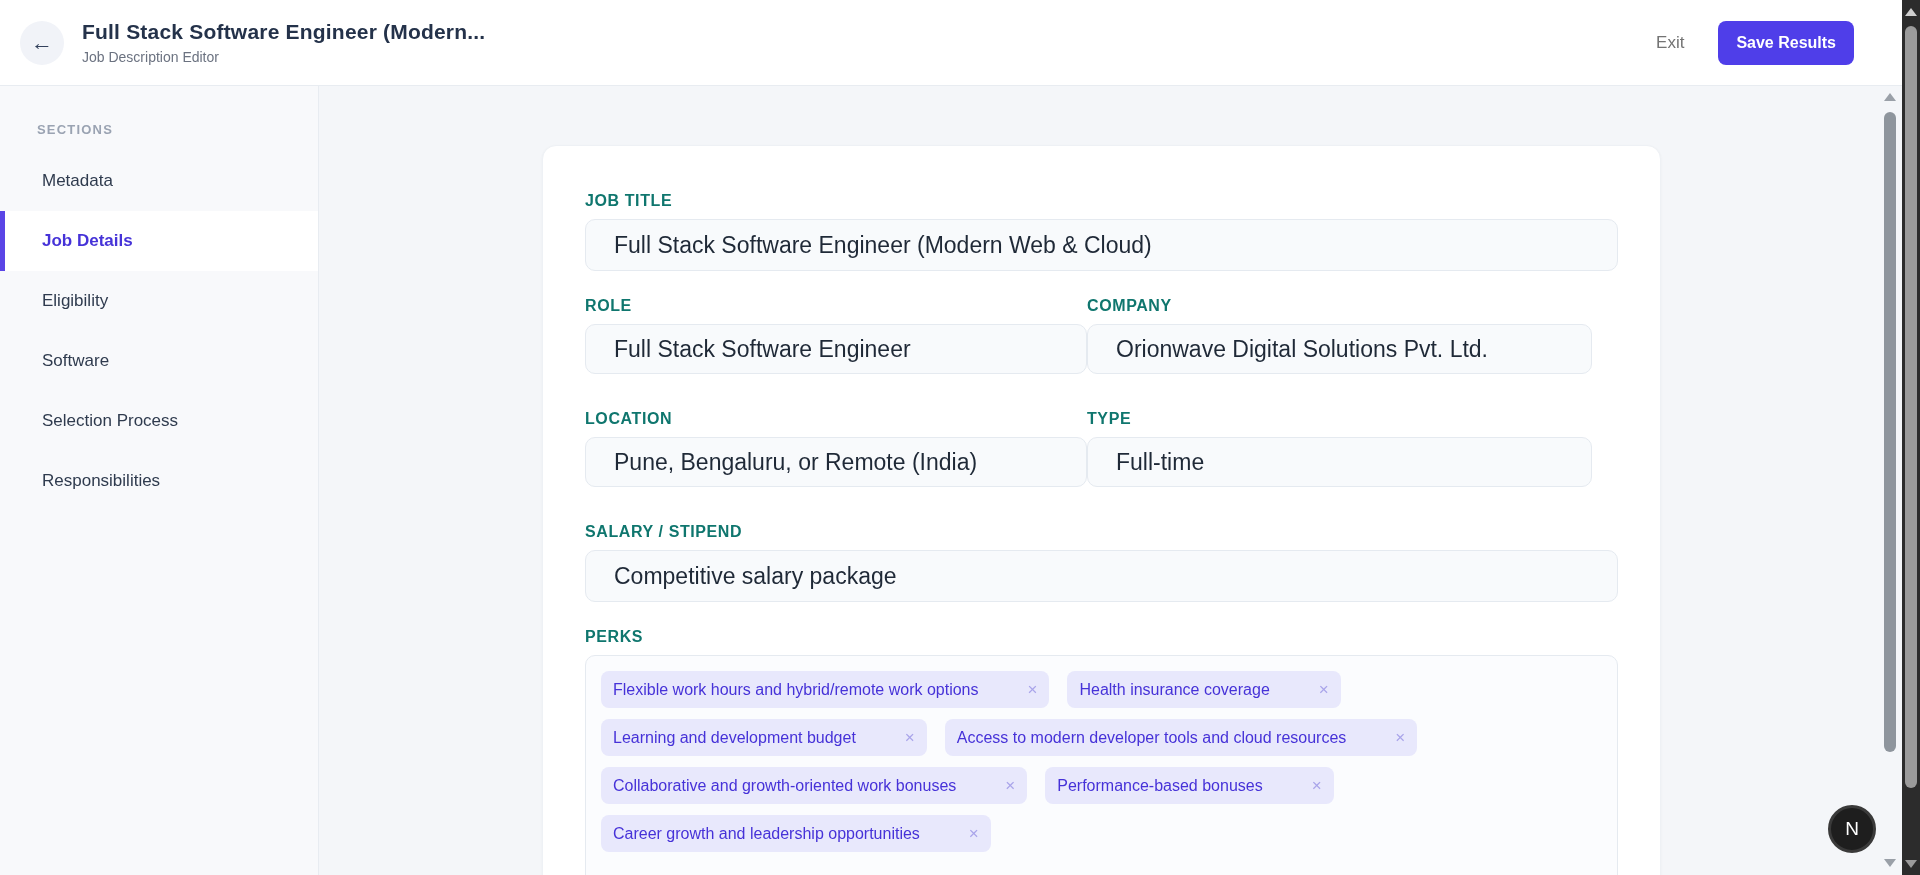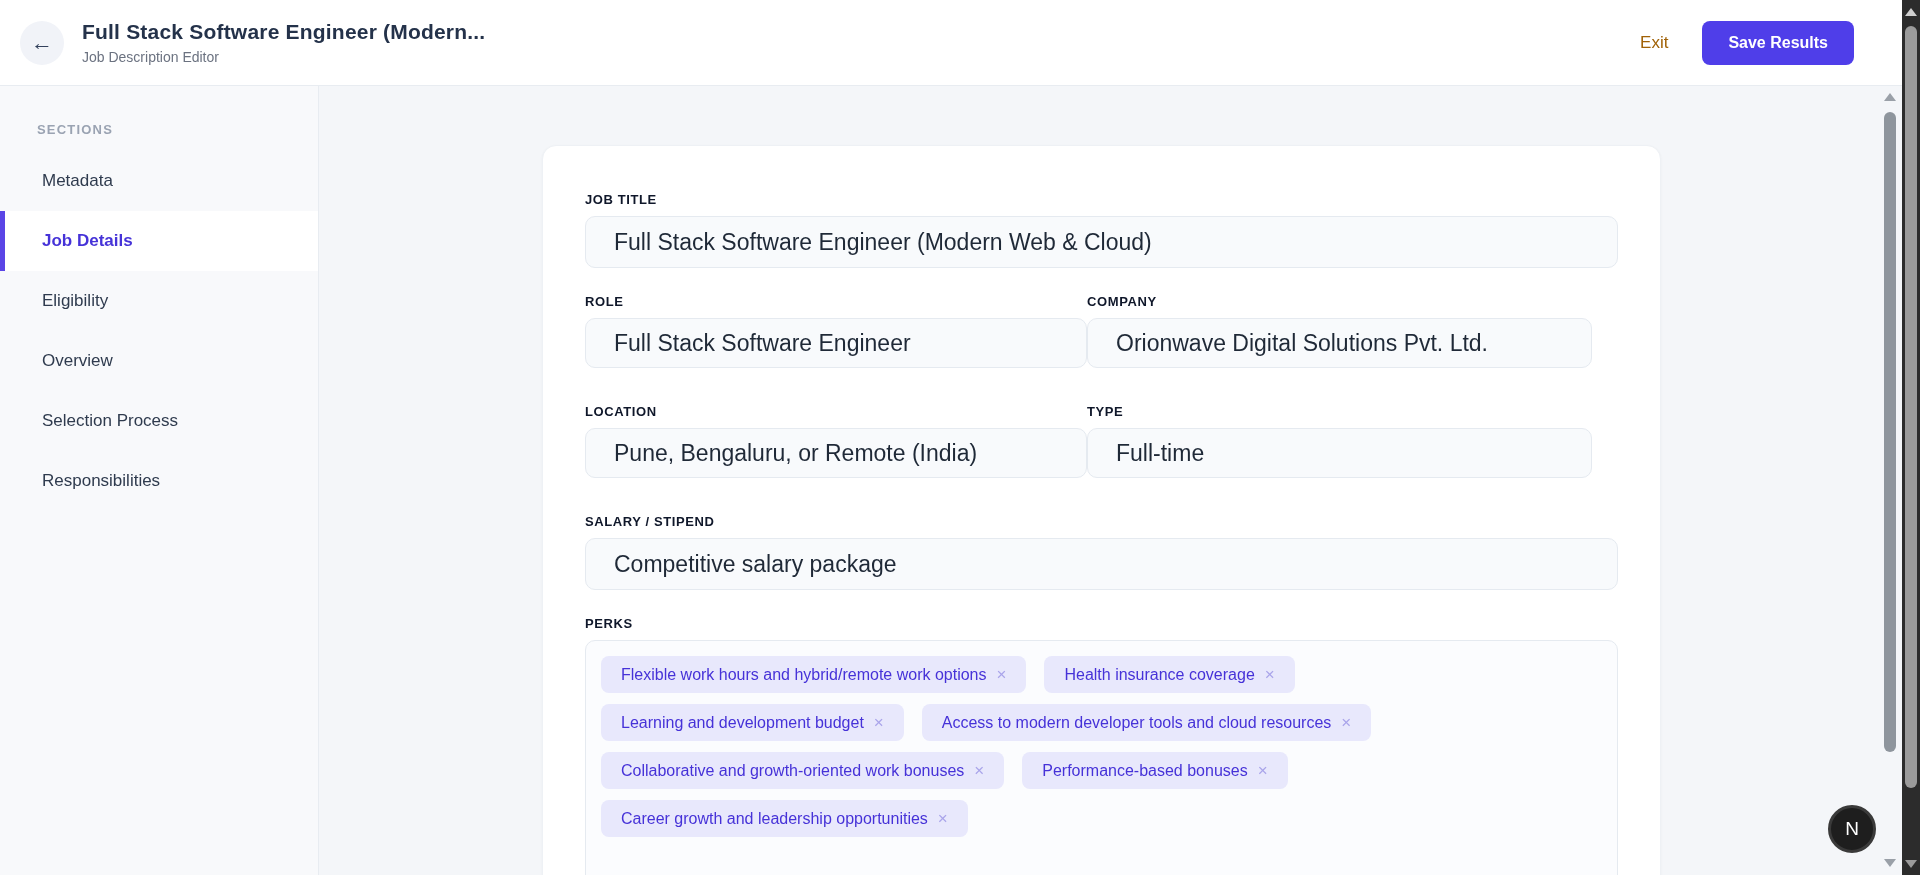--- a/index.html
+++ b/index.html
@@ -20,26 +20,26 @@
     width: 44px; height: 44px; border-radius: 50%;
     background: #f1f3f8; border: none; cursor: pointer;
     margin-left: 20px; display: flex; align-items: center; justify-content: center;
     font-size: 22px; color: #33415c;
   }
   .header-titles { margin-left: 18px; }
   .header-title { font-size: 21px; font-weight: bold; color: #24324a; letter-spacing: 0.2px; }
   .header-subtitle { font-size: 14px; color: #6b7280; margin-top: 5px; }
   .header-spacer { flex: 1; }
   .exit-btn {
-    background: none; border: none; font-size: 17px; color: #a16207;
+    background: none; border: none; font-size: 17px; color: #737373;
     cursor: pointer; margin-right: 34px; font-family: inherit;
   }
   .save-btn {
     background: #4f3ee9; color: #ffffff; border: none; border-radius: 8px;
-    height: 44px; padding: 0 26px; font-size: 16px; font-weight: bold;
+    height: 44px; padding: 0 18px; font-size: 16px; font-weight: bold;
     cursor: pointer; margin-right: 48px; font-family: inherit;
   }
   
   .sidebar {
     position: absolute; top: 86px; left: 0; width: 319px; bottom: 0;
     background: #f8f9fb; border-right: 1px solid #e8ecf1;
   }
   .sidebar-heading {
     font-size: 13px; font-weight: bold; letter-spacing: 1.2px;
     color: #9aa3b2; margin: 36px 0 14px 37px;
@@ -58,22 +58,22 @@
     position: absolute; top: 86px; left: 319px; right: 18px; bottom: 0;
     background: #f4f6f9; overflow: hidden;
   }
   .card {
     position: absolute; left: 223px; top: 59px; width: 1119px; height: 980px;
     background: #ffffff; border: 1px solid #eef1f5; border-radius: 14px;
     box-shadow: 0 1px 3px rgba(30,40,60,0.04);
     padding: 46px 42px;
   }
   .field-label {
-    font-size: 13px; font-weight: bold; letter-spacing: 0.6px;
-    color: #0f172a; margin-bottom: 9px;
+    font-size: 16px; font-weight: bold; letter-spacing: 0.6px;
+    color: #0f766e; margin-bottom: 9px;
   }
   .text-input {
     width: 100%; height: 52px; background: #f8fafc;
     border: 1px solid #e5eaf0; border-radius: 10px;
     font-size: 23px; color: #1f2937; padding: 0 28px;
     font-family: inherit; outline: none; display: block;
   }
   .row-2col { display: flex; margin-top: 26px; }
   .col-role { width: 502px; }
   .col-company { width: 505px; }
@@ -82,21 +82,21 @@
   .mt-perks { margin-top: 26px; }
   .perks-box {
     width: 100%; min-height: 260px; background: #fbfcfe;
     border: 1px solid #e5eaf0; border-radius: 10px;
     padding: 15px; display: flex; flex-wrap: wrap; gap: 11px 18px;
     align-content: flex-start;
   }
   .perk-tag {
     background: #e8e8fc; color: #4632d8; border-radius: 8px;
     height: 37px; display: inline-flex; align-items: center;
-    padding: 0 20px; font-size: 16px; white-space: nowrap;
+    padding: 0 12px; font-size: 16px; white-space: nowrap; gap: 39px;
   }
   .perk-remove {
     color: #a9a4ea; font-size: 17px; margin-left: 10px; cursor: pointer;
     line-height: 1;
   }
   
   .float-avatar {
     position: absolute; right: 44px; bottom: 22px; width: 48px; height: 48px;
     border-radius: 50%; background: #1e1e1e; border: 3px solid #3a3a3a;
     color: #ffffff; font-size: 19px; display: flex; align-items: center;
@@ -150,21 +150,21 @@
 
       <div class="nav-item active">
         <span>Job Details</span>
       </div>
 
       <div class="nav-item">
         <span>Eligibility</span>
       </div>
 
       <div class="nav-item">
-        <span>Overview</span>
+        <span>Software</span>
       </div>
 
       <div class="nav-item">
         <span>Selection Process</span>
       </div>
 
       <div class="nav-item">
         <span>Responsibilities</span>
       </div>
     </div>

